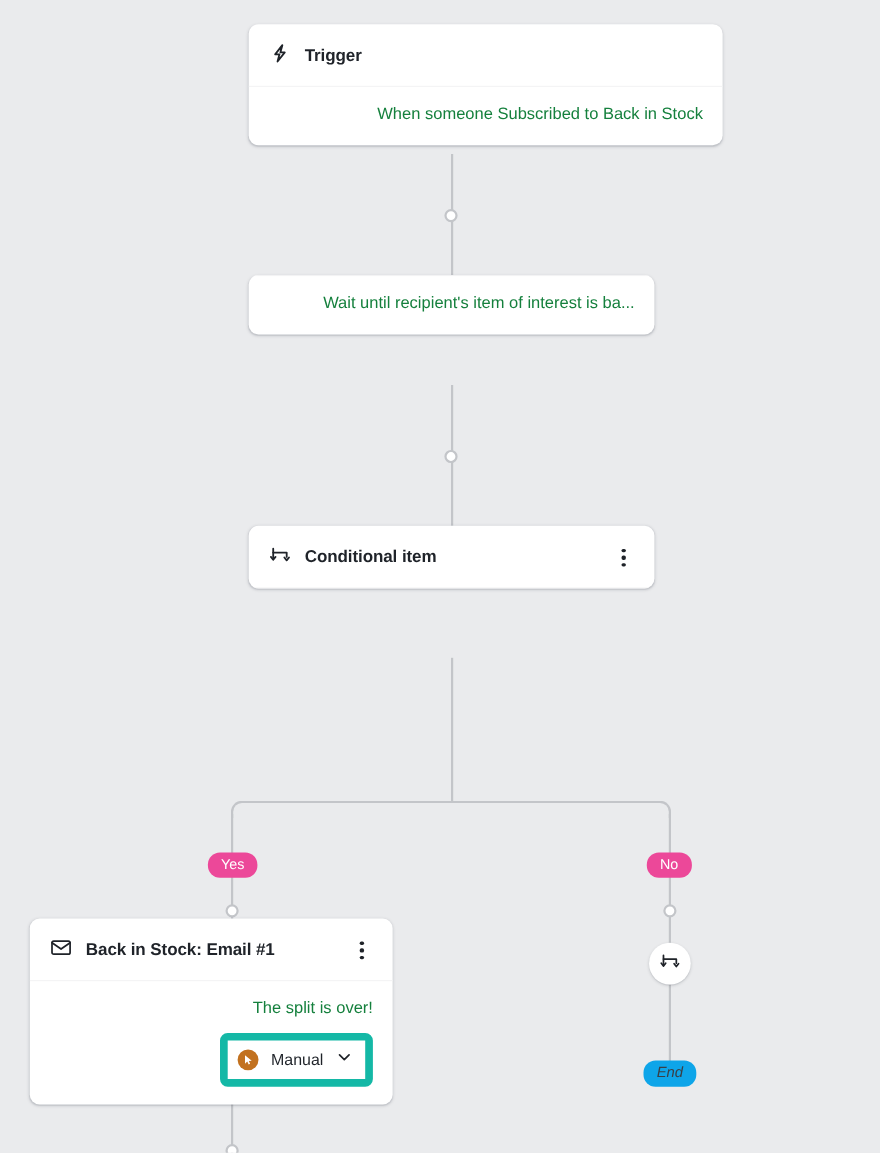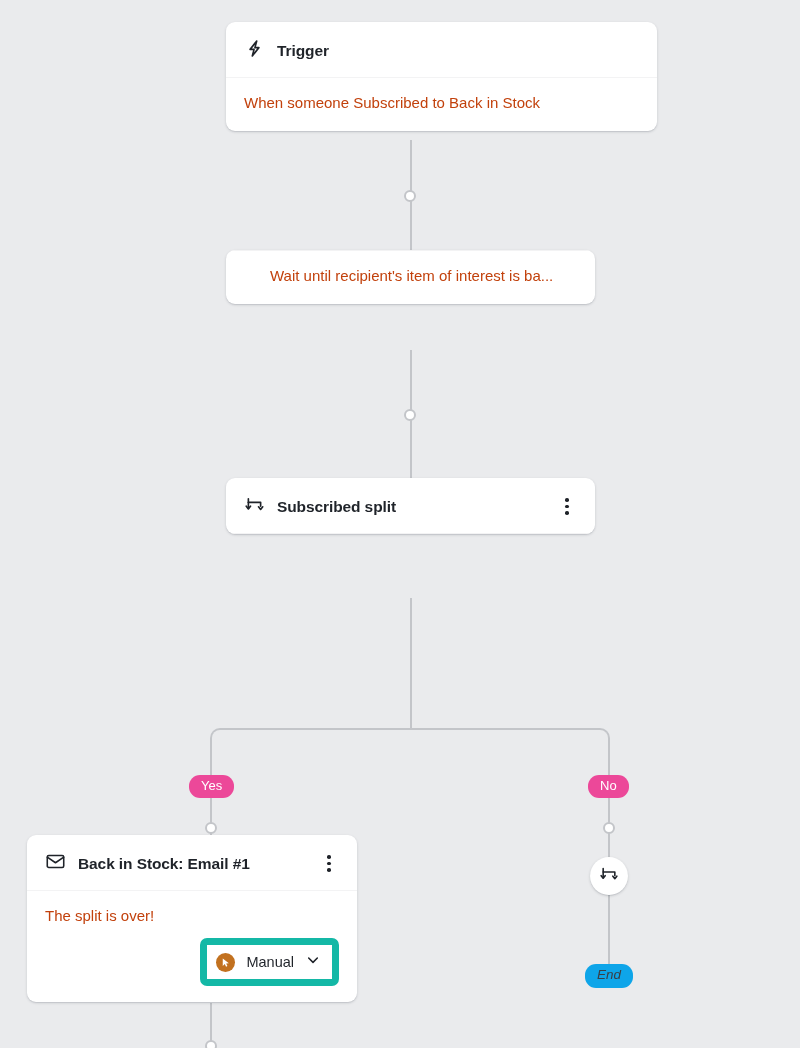--- a/index.html
+++ b/index.html
@@ -58,21 +58,22 @@
     font-weight: bold;
     color: #1f2329;
     letter-spacing: -0.1px;
     flex: 1;
     white-space: nowrap;
   }
   .card-body {
     padding: 0 18px 18px 18px;
     font-size: 15px;
     line-height: 1.42;
-    color: #c2410c;
+    color: #15803d;
+    text-align: right;
   }
   .card-body.truncate {
     white-space: nowrap;
     overflow: hidden;
     text-overflow: ellipsis;
   }
   .divider { height: 1px; background: #f3f3f4; }
 
   .icon { display: block; flex: 0 0 auto; }
 
@@ -215,21 +216,21 @@
   <div class="card" style="left:226px; top:478px; width:369px;">
     <div class="card-head">
       <span class="icon">
         <svg width="21" height="21" viewBox="0 0 24 24" fill="none" stroke="#1f2329" stroke-width="1.9" stroke-linecap="round" stroke-linejoin="round">
           <path d="M5 5.5 V9.5 H19 V14"></path>
           <path d="M5 9.5 V16.5"></path>
           <path d="M2.6 14 L5 17 L7.4 14"></path>
           <path d="M16.6 14.6 L19 17.6 L21.4 14.6"></path>
         </svg>
       </span>
-      <span class="title">Subscribed split</span>
+      <span class="title">Conditional item</span>
       <span class="kebab">
           <i></i>
           <i></i>
           <i></i>
         </span>
     </div>
     <div class="divider"></div>
   </div>
 
   <div class="pill" style="left:189px; top:775px;">Yes</div>

